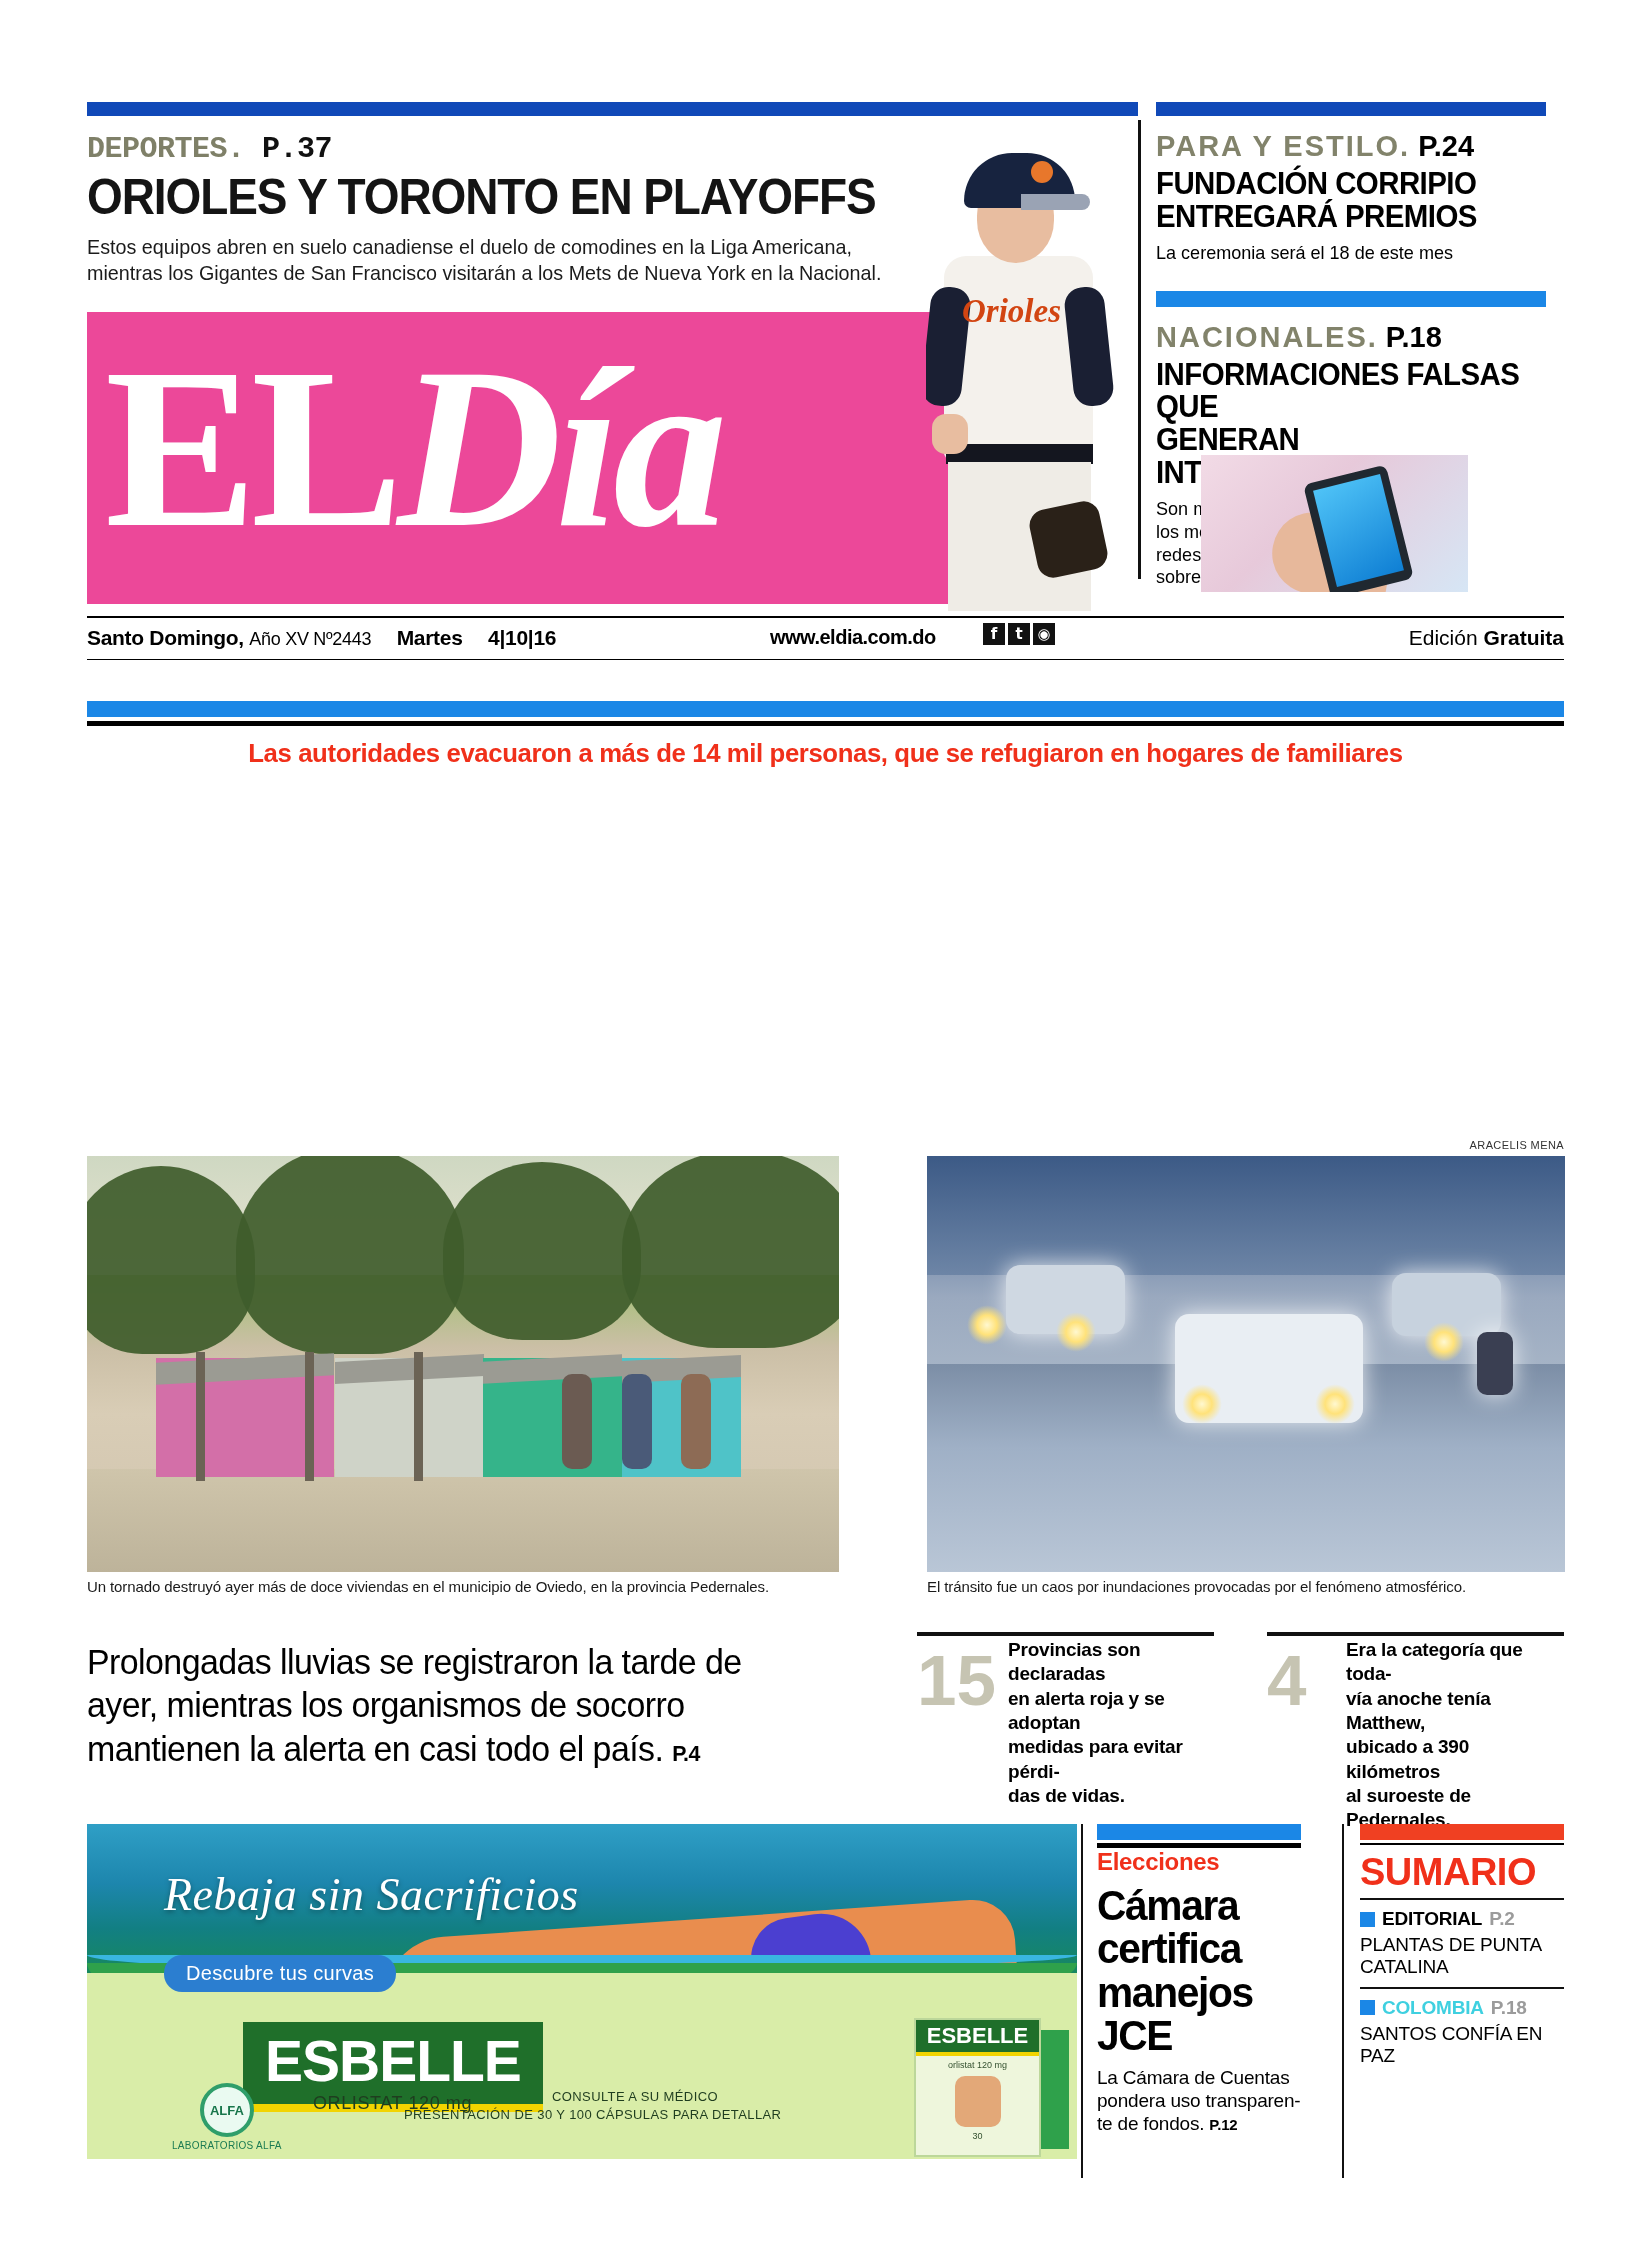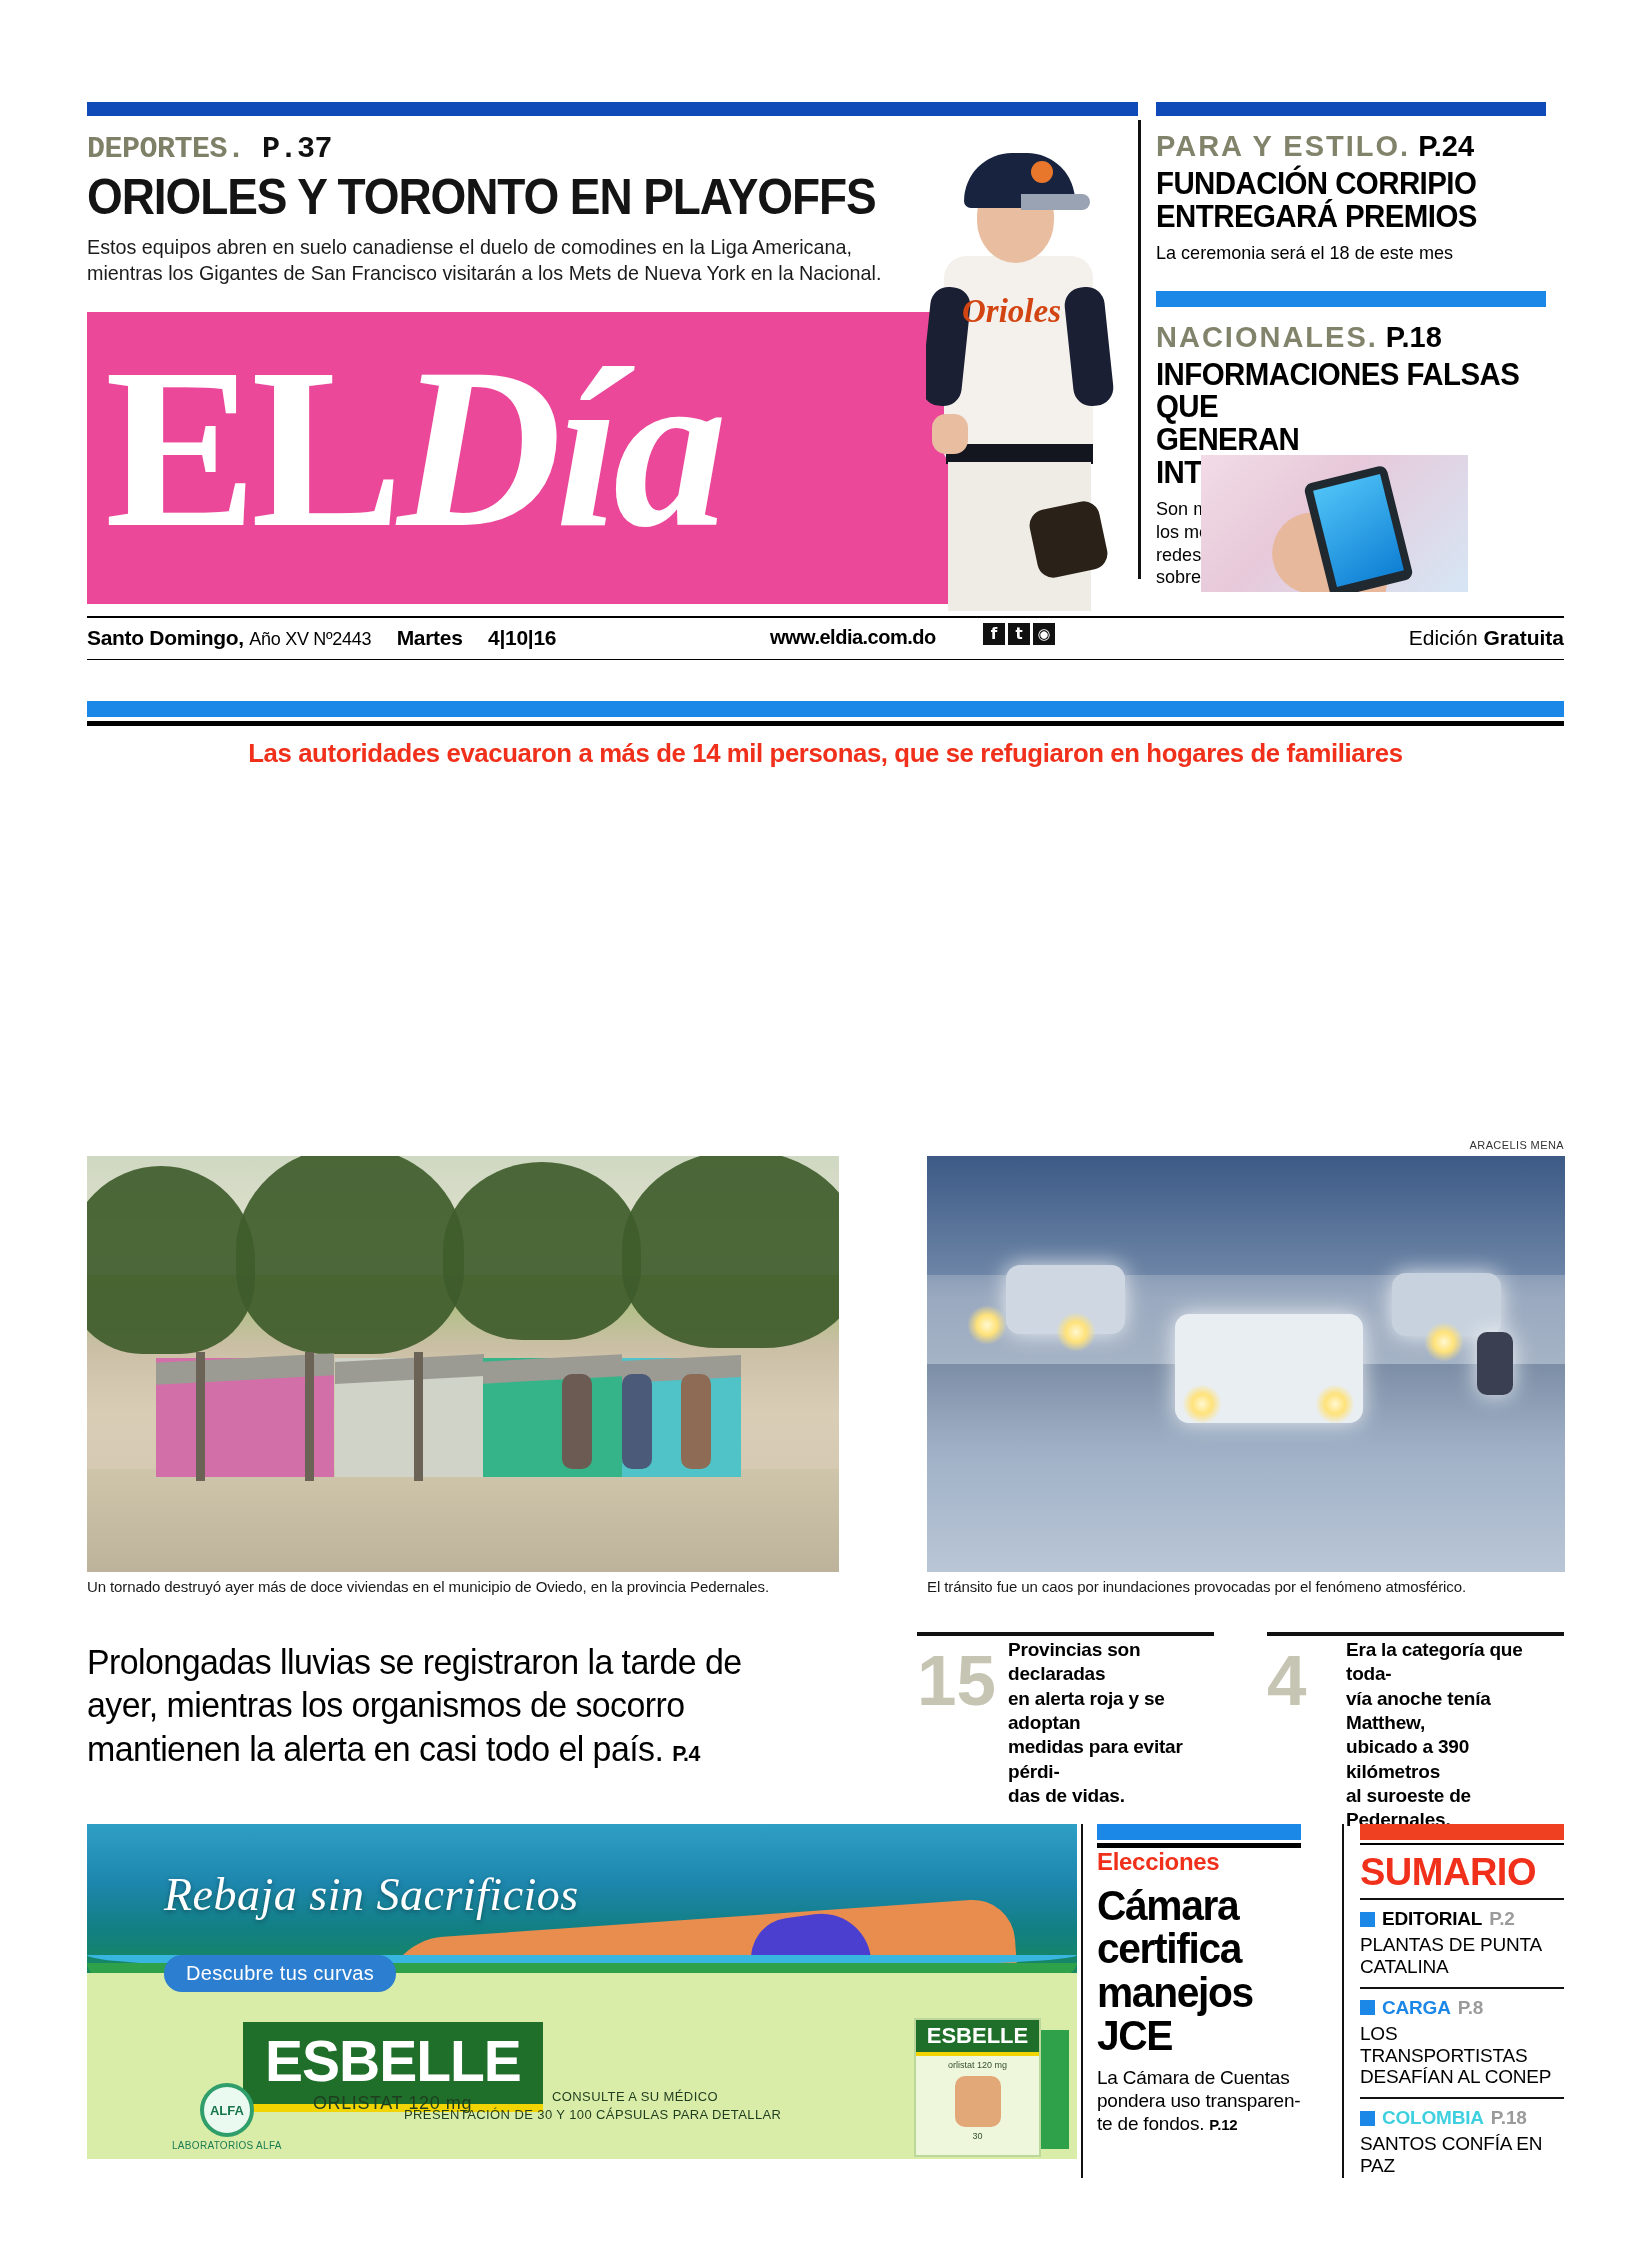--- a/index.html
+++ b/index.html
@@ -450,31 +450,20 @@
           <span class="sq" style="background:#1b87e6;"></span>
           <span>EDITORIAL</span>
           <span class="pg">P.2</span>
         </div>
         <div class="sum-body">
           <span>PLANTAS DE PUNTA</span><br>
           <span>CATALINA</span>
         </div>
       </div>
 
-      <div class="sum-item">
-        <div class="sum-head">
-          <span class="sq" style="background:#1b87e6;"></span>
-          <span style="color:#1b87e6;">CARGA</span>
-          <span class="pg">P.8</span>
-        </div>
-        <div class="sum-body">
-          <span>LOS TRANSPORTISTAS</span><br>
-          <span>DESAFÍAN AL CONEP</span>
-        </div>
-      </div>
 
       <div class="sum-item">
         <div class="sum-head">
           <span class="sq" style="background:#1b87e6;"></span>
           <span style="color:#3fd0e0;">COLOMBIA</span>
           <span class="pg">P.18</span>
         </div>
         <div class="sum-body">
           <span>SANTOS CONFÍA EN PAZ</span>
         </div>

